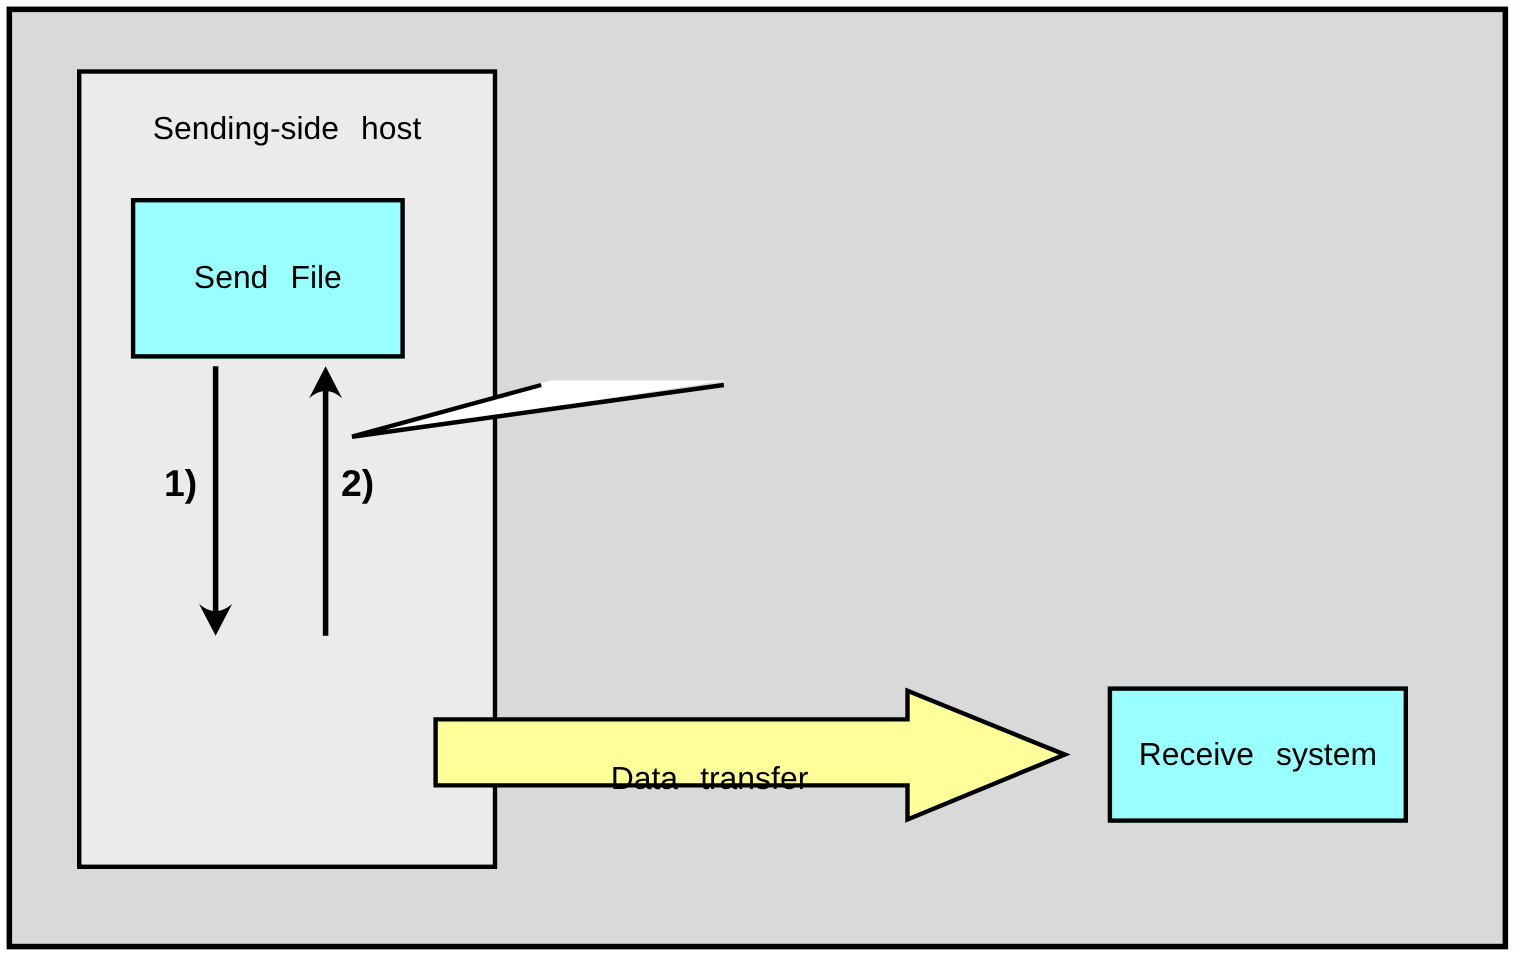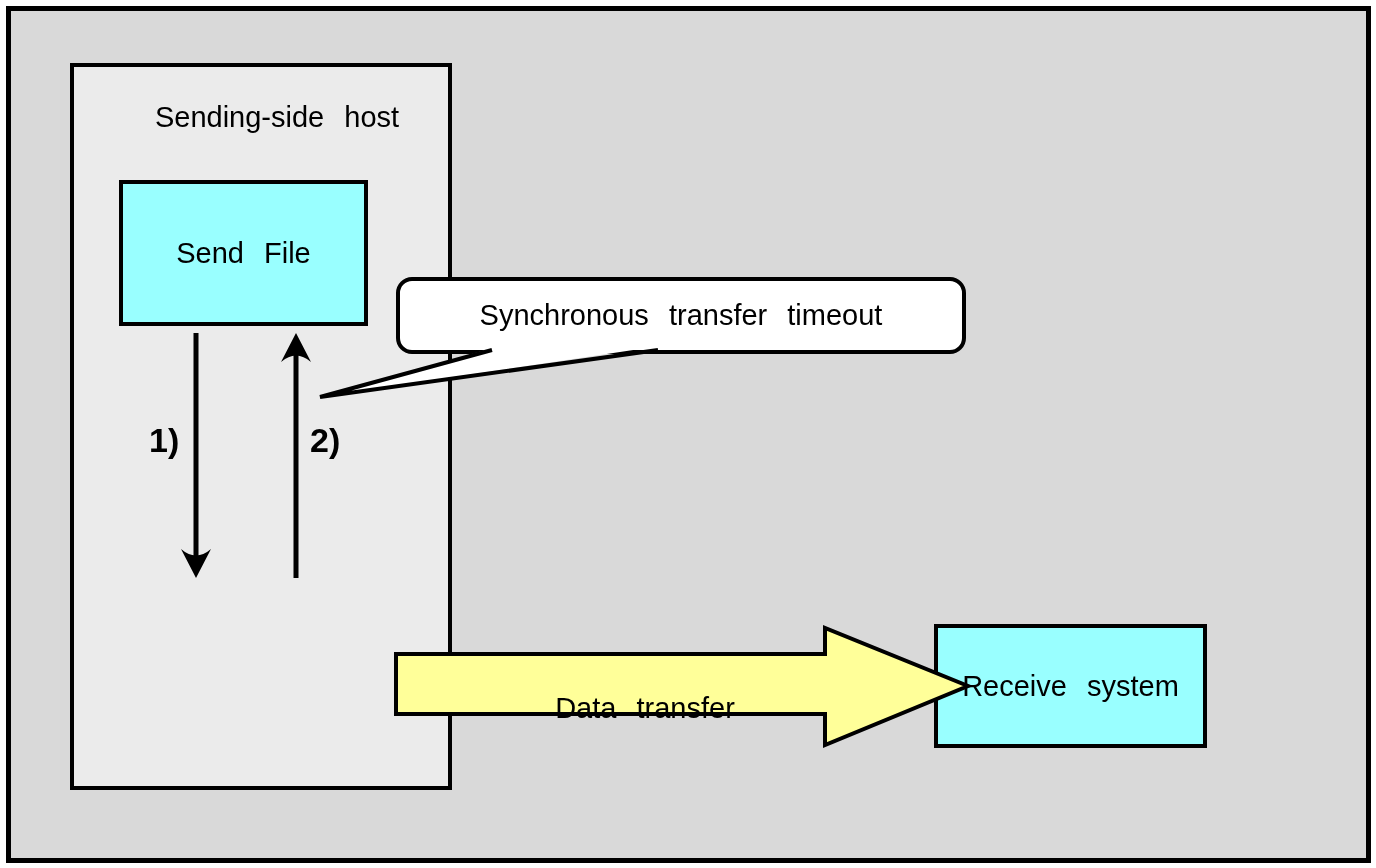--- a/index.html
+++ b/index.html
@@ -11,27 +11,27 @@
     --stroke:#000000;
   }
   html,body{margin:0;padding:0;background:#ffffff;}
   body{font-family:"Liberation Sans","DejaVu Sans",sans-serif;color:#000;}
   .canvas{position:relative;width:1376px;height:868px;background:#ffffff;overflow:hidden;}
   .frame{position:absolute;left:6px;top:6px;width:1365px;height:857px;
          box-sizing:border-box;border:5px solid var(--stroke);background:var(--canvas-bg);}
   .host{position:absolute;left:70px;top:63px;width:382px;height:727px;
         box-sizing:border-box;border:4px solid var(--stroke);background:var(--host-bg);}
   .host-title{position:absolute;left:0;top:34px;width:100%;text-align:center;
-              font-size:29px;word-spacing:12px;white-space:nowrap;padding-left:16px;}
+              font-size:29px;word-spacing:12px;white-space:nowrap;}
   .node{position:absolute;box-sizing:border-box;border:4px solid var(--stroke);
         background:var(--node-fill);display:flex;align-items:center;justify-content:center;
         font-size:29px;word-spacing:12px;white-space:nowrap;}
   .node-send-file{left:119px;top:180px;width:249px;height:146px;}
   .node-send-system{left:119px;top:626px;width:250px;height:122px;}
-  .node-receive-system{left:934px;top:624px;width:273px;height:124px;}
+  .node-receive-system{left:1007px;top:624px;width:273px;height:124px;}
   .callout{position:absolute;left:396px;top:277px;width:570px;height:77px;
            box-sizing:border-box;border:4px solid var(--stroke);border-radius:16px;
            background:var(--callout-bg);display:flex;align-items:center;justify-content:center;
            font-size:29px;word-spacing:12px;white-space:nowrap;}
   .overlay{position:absolute;left:0;top:0;width:1376px;height:868px;pointer-events:none;}
   .step-label{position:absolute;font-size:34px;font-weight:bold;word-spacing:12px;}
   .step-1{left:149px;top:421px;}
   .step-2{left:310px;top:421px;}
   .transfer-label{position:absolute;left:480px;top:640px;width:330px;height:57px;
                   display:flex;align-items:center;justify-content:center;
@@ -50,23 +50,20 @@
 
   <div class="node node-send-file">
     <span>Send File</span>
   </div>
 
 
   <div class="node node-receive-system">
     <span>Receive system</span>
   </div>
 
-  <div class="callout">
-    <span>Synchronous transfer timeout</span>
-  </div>
 
   <svg class="overlay" viewBox="0 0 1376 868" xmlns="http://www.w3.org/2000/svg">
 
     <g>
       <path d="M 320,397 L 500,346 L 660,346 Z" style="fill:var(--callout-bg)" stroke="none"></path>
       <path d="M 658,350 L 320,397 L 492,350" style="stroke:var(--stroke)" fill="none" stroke-width="4"></path>
     </g>
 
     <g>
       <line x1="196" y1="333" x2="196" y2="562" style="stroke:var(--stroke)" stroke-width="5"></line>

